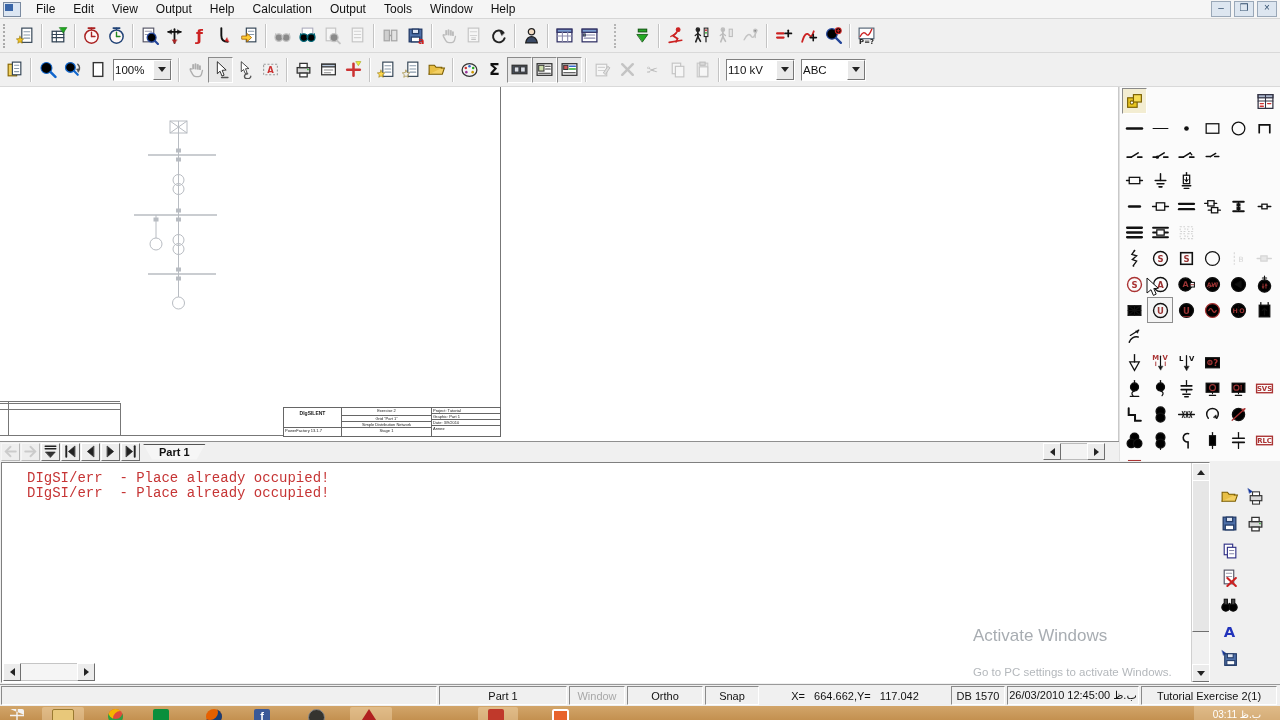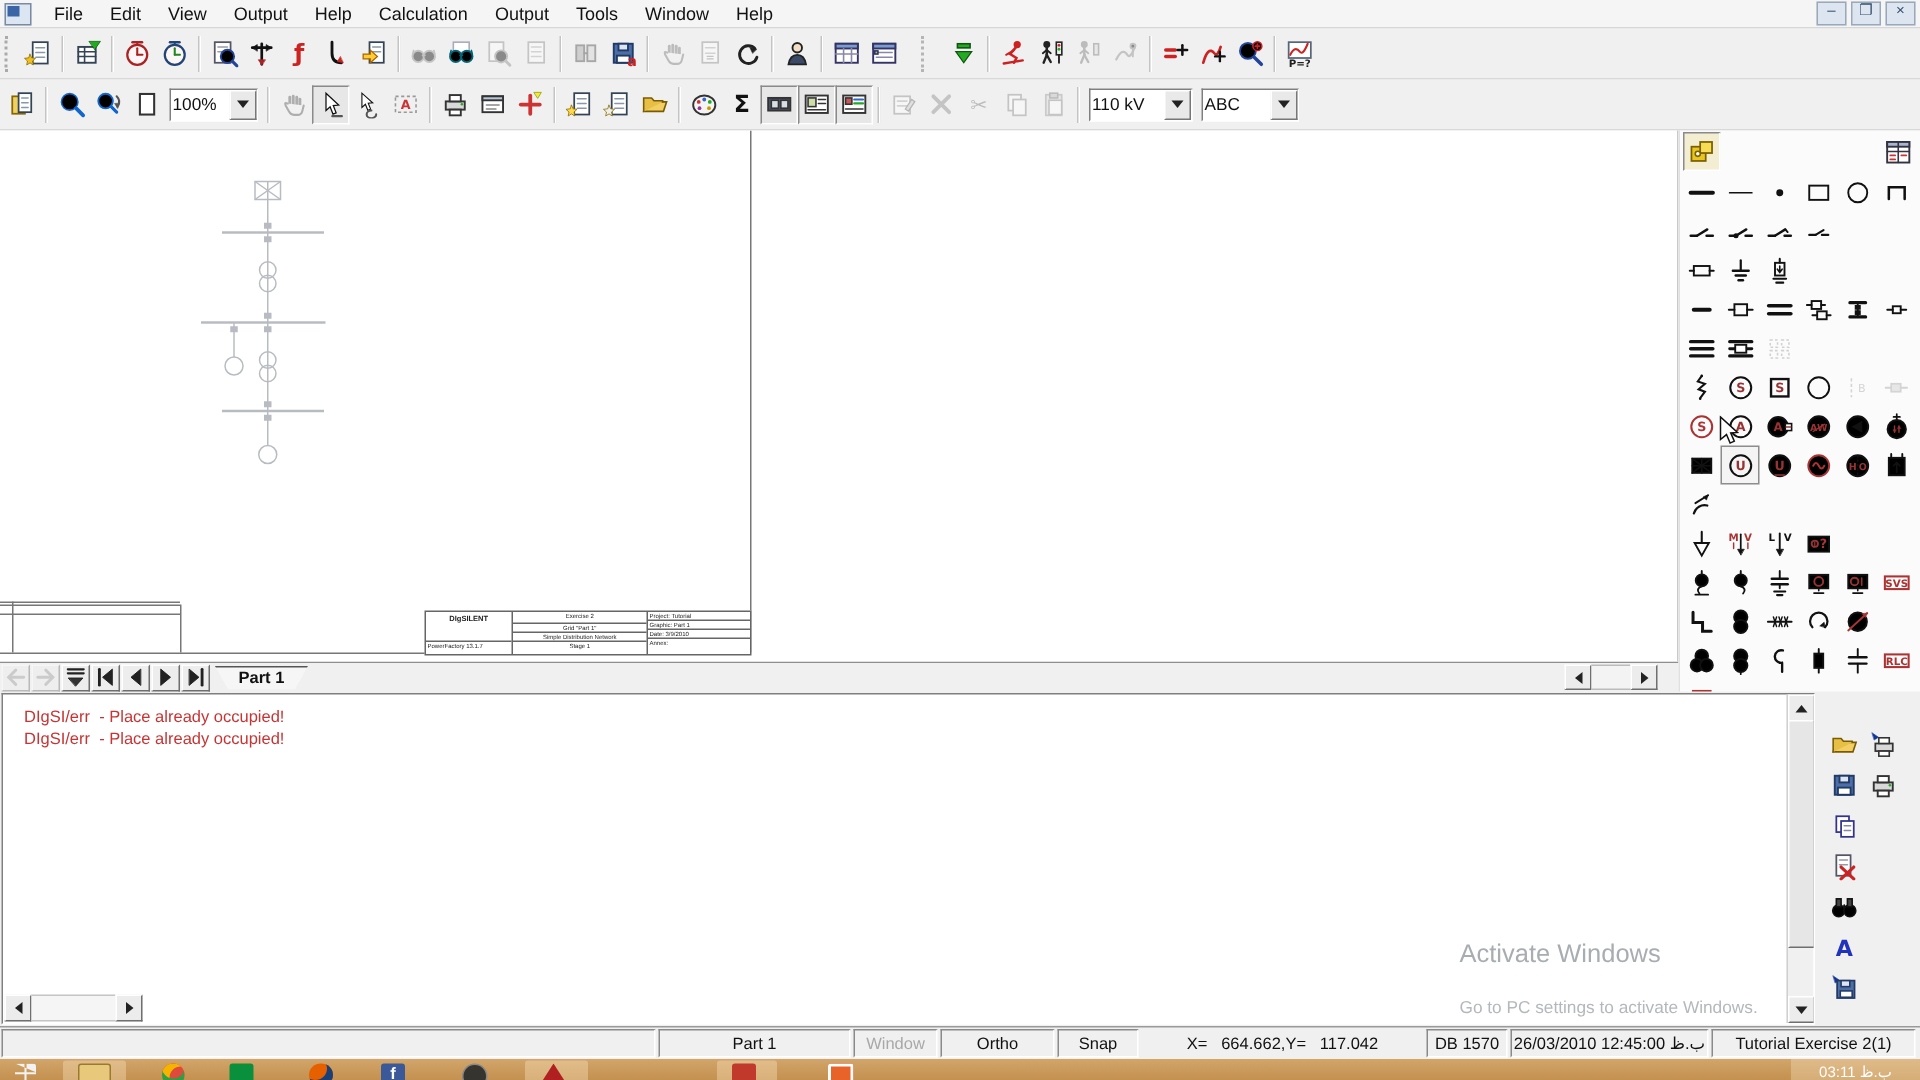--- a/index.html
+++ b/index.html
@@ -54,21 +54,21 @@
   .phead .tbtn.pressed{background:#f3edd2;}
   .prow{display:flex;height:26px;padding-left:1px;}
   .pcell{width:26px;height:26px;display:flex;align-items:center;justify-content:center;flex:0 0 auto;}
   .pcell svg{display:block;}
   .pcell.gray{opacity:.55;}
   .pcell.sel{border:1px solid #8d8d8d;background:#f4f4f4;width:24px;height:24px;}
   
   .outputwrap{display:flex;height:223px;background:#f0f0f0;}
   .outwin{flex:1;position:relative;background:#fff;border:1px solid;border-color:#7f7f7f #fff #fff #7f7f7f;
           margin:1px 0 1px 1px;overflow:hidden;}
-  .outtext{padding:8px 0 0 14px;font-family:Liberation Sans, sans-serif;font-size:11px;line-height:15px;white-space:pre;}
+  .outtext{padding:8px 0 0 25px;font-family:Liberation Mono, monospace;font-size:14px;line-height:15px;white-space:pre;}
   .vscroll{position:absolute;right:0;top:0;bottom:0;width:17px;background:#f0f0f0;border-left:1px solid #d0d0d0;}
   .sbtn{width:16px;height:16px;background:#ececec;border:1px solid;border-color:#fff #6f6f6f #6f6f6f #fff;
         display:flex;align-items:center;justify-content:center;}
   .vthumb{position:absolute;left:0;top:17px;width:16px;height:150px;background:#e6e6e6;border:1px solid;border-color:#fff #6f6f6f #6f6f6f #fff;}
   .tri-up{width:0;height:0;border-left:4px solid transparent;border-right:4px solid transparent;border-bottom:5px solid #222;}
   .tri-left{width:0;height:0;border-top:4px solid transparent;border-bottom:4px solid transparent;border-right:5px solid #222;}
   .tri-right{width:0;height:0;border-top:4px solid transparent;border-bottom:4px solid transparent;border-left:5px solid #222;}
   .hscroll{position:absolute;left:1px;bottom:3px;display:flex;height:16px;}
   .htrack{width:56px;height:16px;background:#f5f5f5;border:1px solid #c5c5c5;border-left:none;border-right:none;}
   .outgutter{width:64px;display:flex;flex-wrap:wrap;align-content:flex-start;padding:22px 0 0 6px;}

